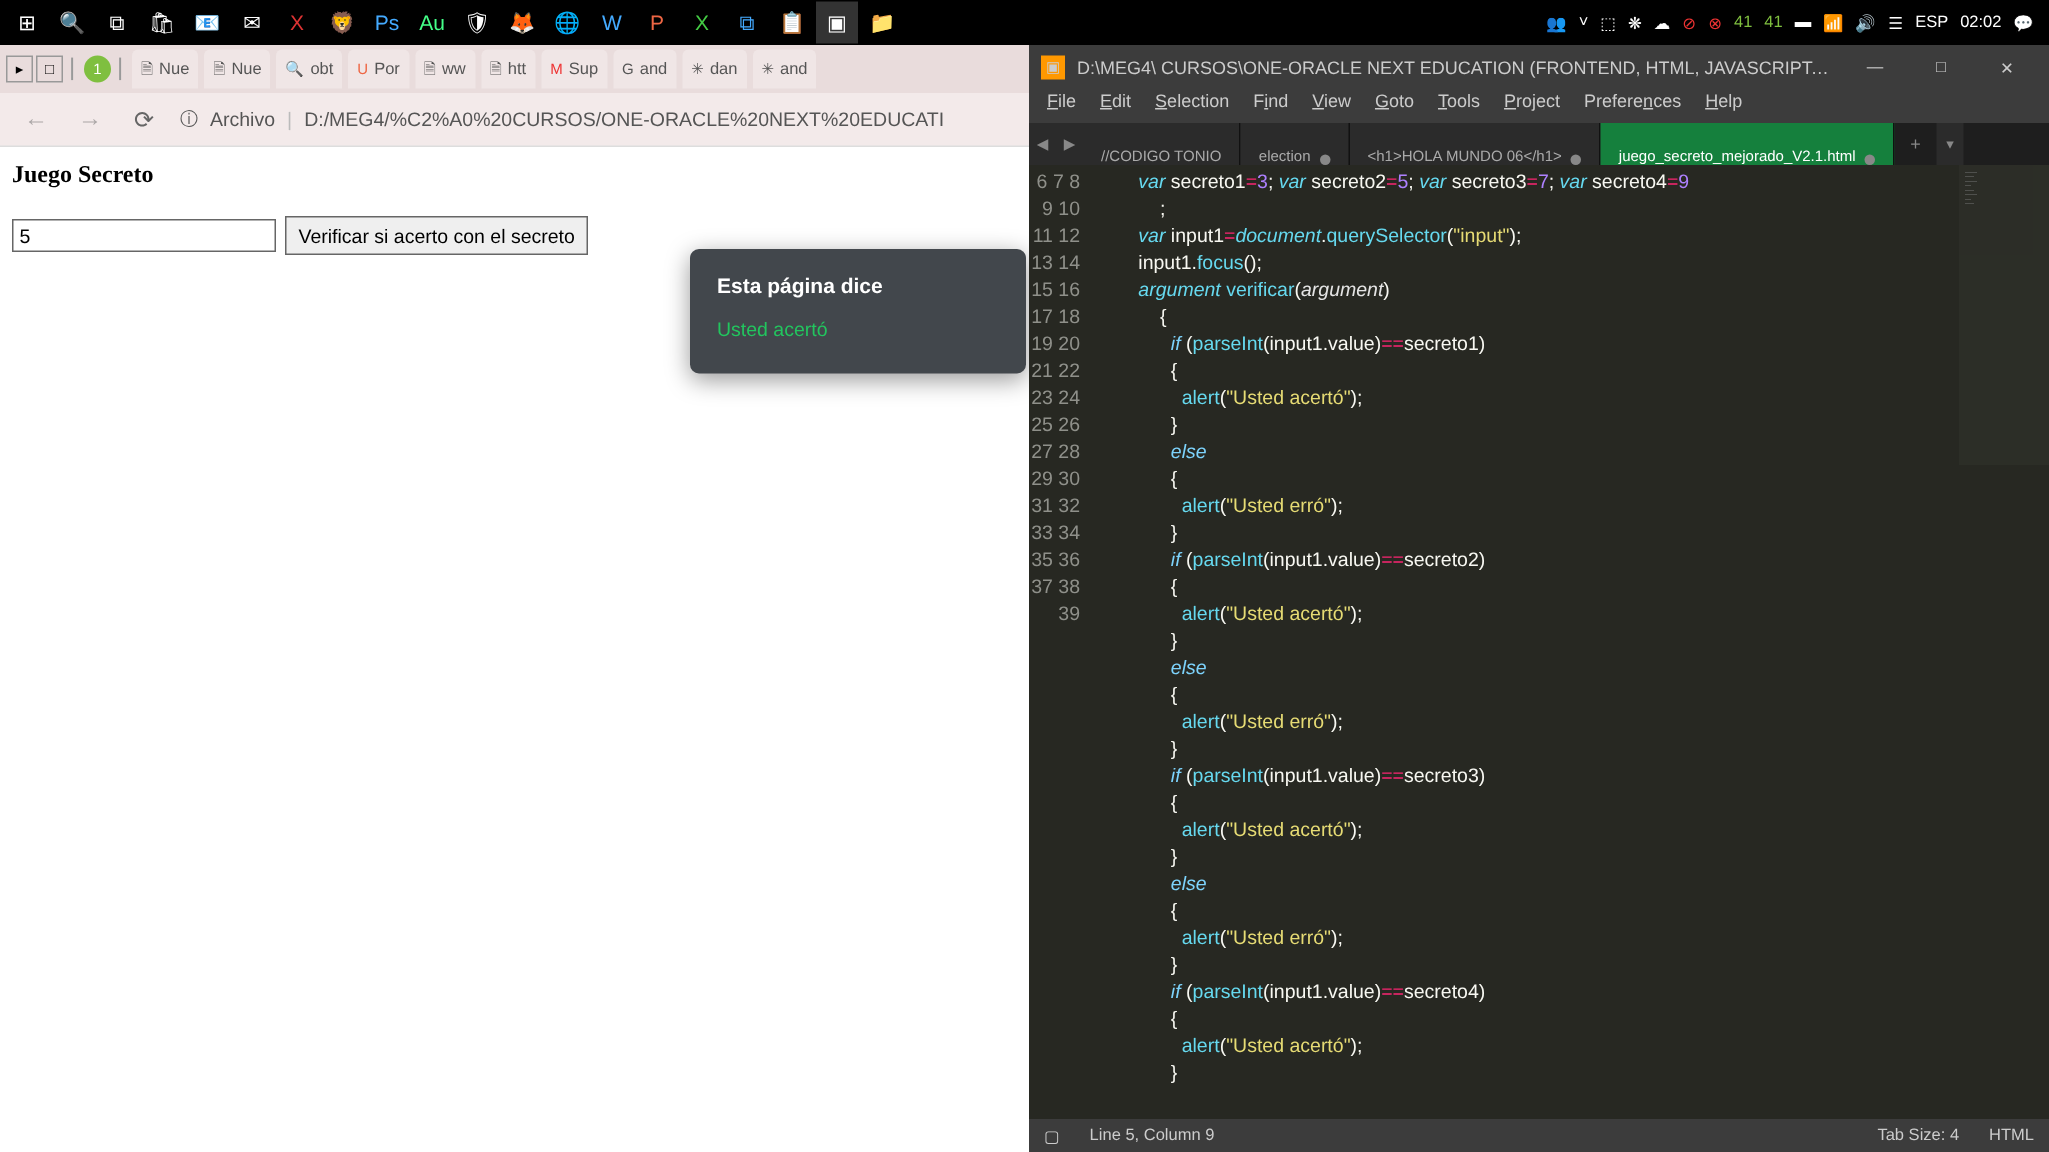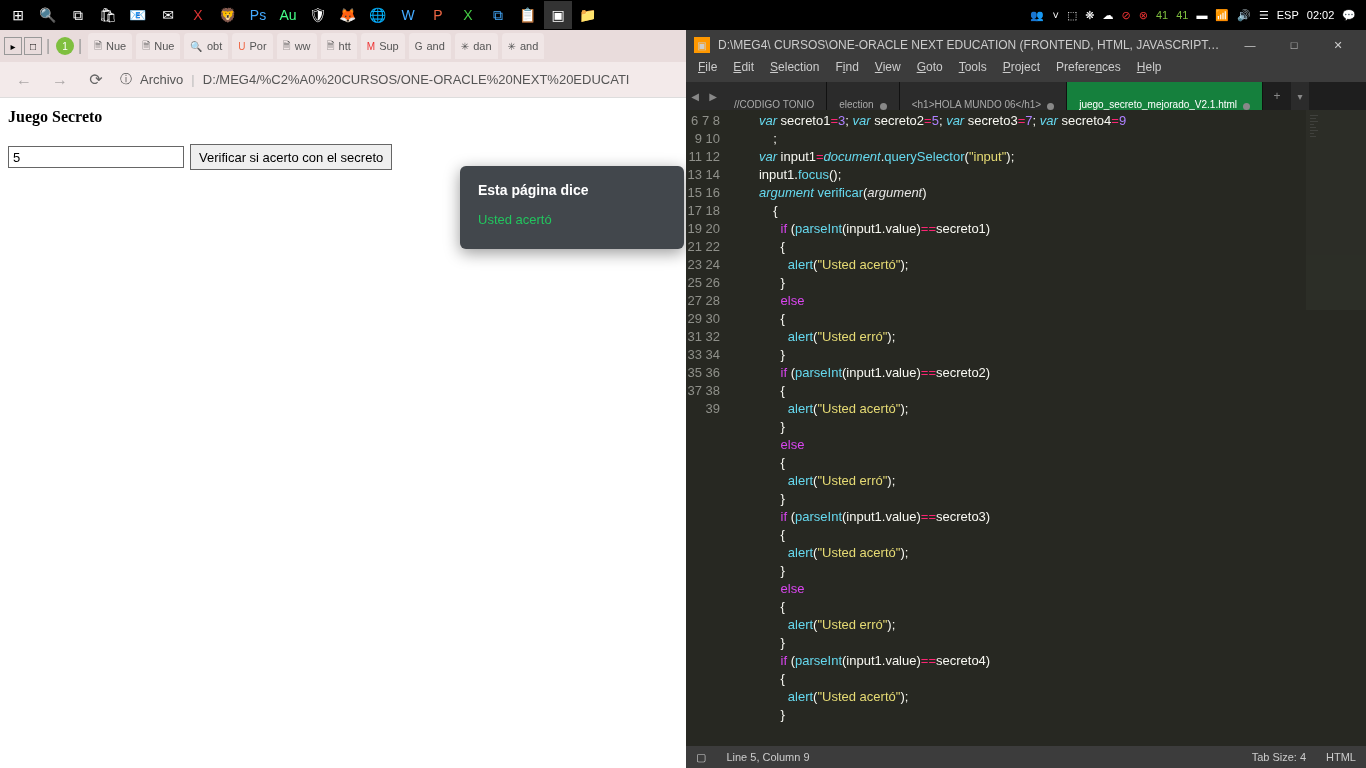--- a/index.html
+++ b/index.html
@@ -42,21 +42,21 @@
 .ed-tabs{height:28px;background:#1e1e1e;display:flex;align-items:stretch;overflow:hidden}
 .ed-arr{width:18px;display:flex;align-items:center;justify-content:center;background:#2b2b2b;color:#888;font-size:10px}
 .ed-tab{padding:0 12px;display:flex;align-items:flex-end;gap:6px;background:#2b2b2b;color:#aaa;border-right:1px solid #111;font-size:10px;white-space:nowrap}
 .ed-tab.active{background:#15803d;color:#fff}
 .ed-tab .dot{width:7px;height:7px;border-radius:50%;background:#888}
 .ed-tab-add{width:28px;display:flex;align-items:center;justify-content:center;color:#888}
 .ed-body{flex:1;display:flex;font-family:Consolas,monospace;font-size:13px;overflow:hidden;position:relative}
 .gutter{width:44px;background:#272822;color:#8f908a;text-align:right;padding:2px 10px 2px 0;line-height:18px}
 .code{flex:1;background:#272822;padding:2px 0;line-height:18px;white-space:pre;color:#f8f8f2;overflow:hidden}
 .minimap{position:absolute;right:0;top:0;width:60px;height:200px;background:#2f302a;opacity:.7;font-size:2px;line-height:3px;color:#666;padding:4px}
-.kw{color:#d946ef;}
+.kw{color:#7dd3fc;font-style:italic}
 .kw2{color:#66d9ef;font-style:italic}
 .op{color:#f92672}
 .num{color:#ae81ff}
 .fn{color:#66d9ef}
 .str{color:#e6db74}
 .arg{color:#e5e5e5;font-style:italic}
 .ed-status{height:22px;background:#3c3c3c;display:flex;align-items:center;padding:0 10px;font-size:11px;color:#ccc;gap:20px}
 .ed-status .spacer{flex:1}
 </style>
 </head>

